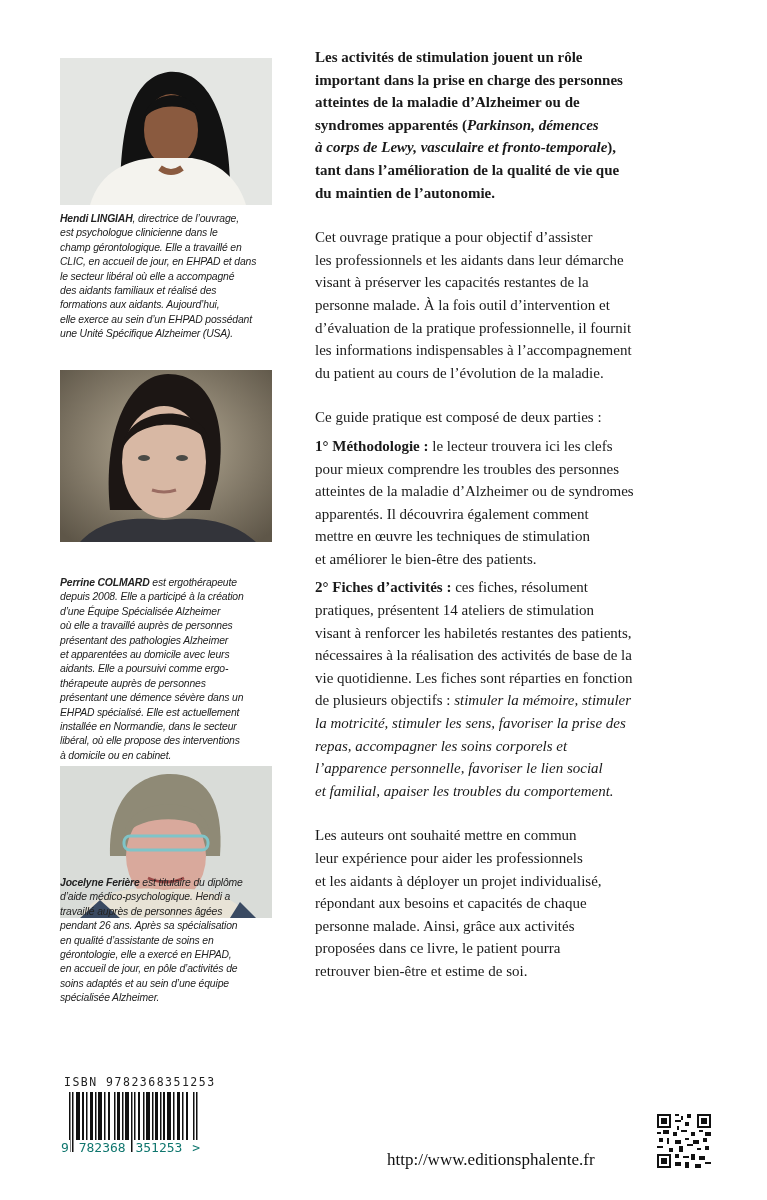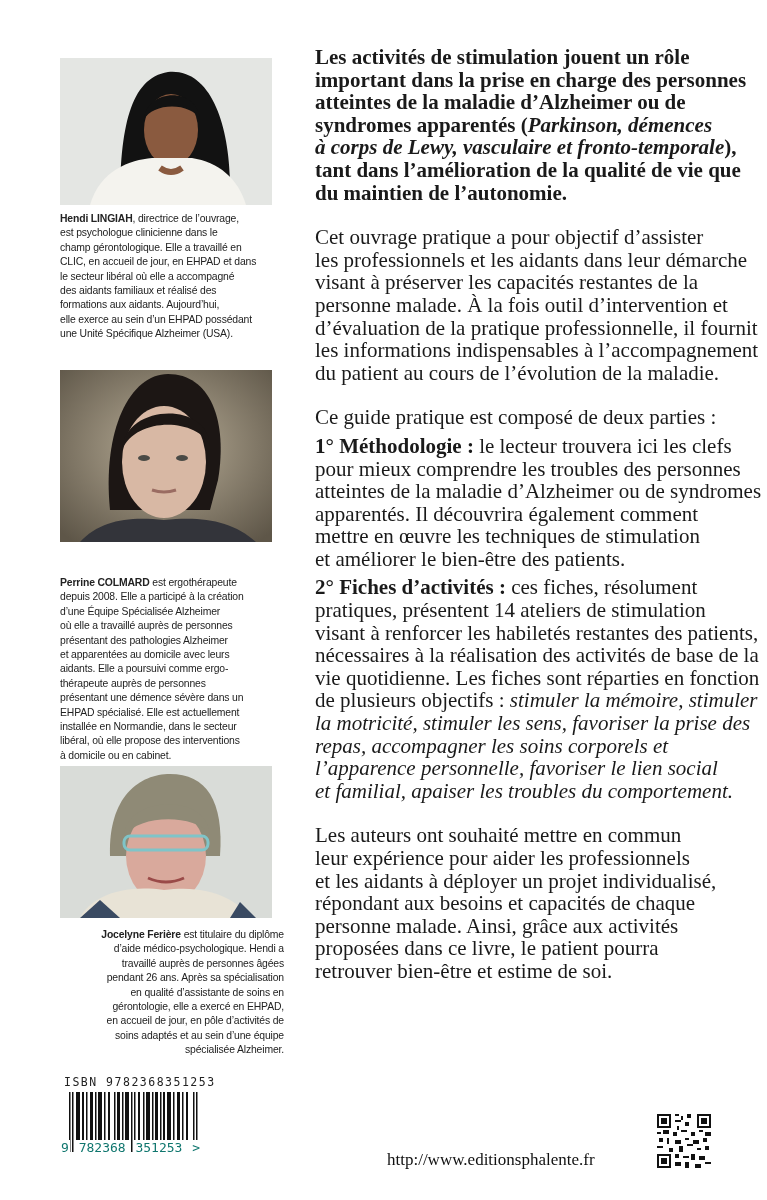--- a/index.html
+++ b/index.html
@@ -7,27 +7,27 @@
   .photo { position: absolute; left: 60px; width: 212px; overflow: hidden; }
   .photo svg { display: block; width: 100%; height: 100%; }
 
   .bio {
     position: absolute; left: 60px; width: 224px;
     font-family: "Liberation Sans", sans-serif;
     font-size: 10.4px; line-height: 14.4px; color: #222;
     letter-spacing: -0.15px;
   }
   .bio b { font-weight: bold; }
-  .bio .line { display: block; white-space: nowrap; }
+  .bio .line { display: block; white-space: nowrap; font-style: italic; }
 
   .right-col {
     position: absolute; left: 315px; top: 46px; width: 430px;
     font-family: "Liberation Serif", serif; color: #1a1a1a;
   }
-  .para { font-size: 21px; line-height: 22.6px; margin: 0; }
+  .para { font-size: 15px; line-height: 22.6px; margin: 0; }
   .para .line { display: block; white-space: nowrap; }
   .lead { font-weight: bold; }
   .lead i { font-style: italic; }
 
   .isbn-label {
     position: absolute; left: 64px; top: 1075px;
     font-family: "DejaVu Sans Mono", monospace; font-size: 11.5px; letter-spacing: 1.5px; color: #222;
   }
   .barcode { position: absolute; left: 67px; top: 1092px; width: 136px; height: 60px; }
   .barcode-digits {
@@ -111,21 +111,21 @@
     <ellipse cx="106" cy="90" rx="40" ry="48" fill="#d9a99c"></ellipse>
     <path d="M64 70 C66 30 146 26 150 68 C134 48 80 48 64 70 Z" fill="#8f8a76"></path>
     <rect x="64" y="70" width="84" height="14" rx="6" fill="none" stroke="#7fc4c8" stroke-width="3"></rect>
     <path d="M88 112 Q106 120 124 112" stroke="#9a4a48" stroke-width="3" fill="none"></path>
     <path d="M20 152 C30 132 60 118 104 124 C150 118 178 134 190 152 Z" fill="#e8e3d6"></path>
     <path d="M20 152 L40 134 L60 152 Z" fill="#3a4a62"></path>
     <path d="M170 152 L180 136 L196 152 Z" fill="#3a4a62"></path>
   </svg>
 </div>
 
-<div class="bio" style="top:928px;text-align:right;">
+<div class="bio" style="top:876px;">
   <span class="line"><b>Jocelyne Ferière</b><span> est titulaire du diplôme</span></span>
   <span class="line">d’aide médico-psychologique. Hendi a</span>
   <span class="line">travaillé auprès de personnes âgées</span>
   <span class="line">pendant 26 ans. Après sa spécialisation</span>
   <span class="line">en qualité d’assistante de soins en</span>
   <span class="line"> gérontologie, elle a exercé en EHPAD,</span>
   <span class="line">en accueil de jour, en pôle d’activités de</span>
   <span class="line">soins adaptés et au sein d’une équipe</span>
   <span class="line">spécialisée Alzheimer.</span>
 </div>

